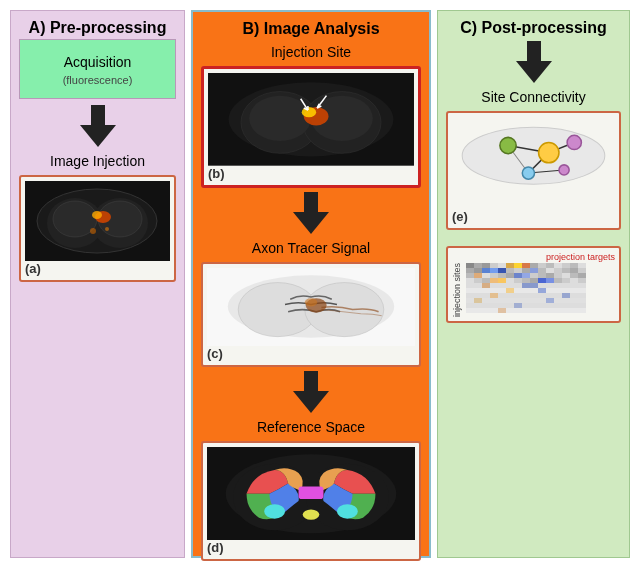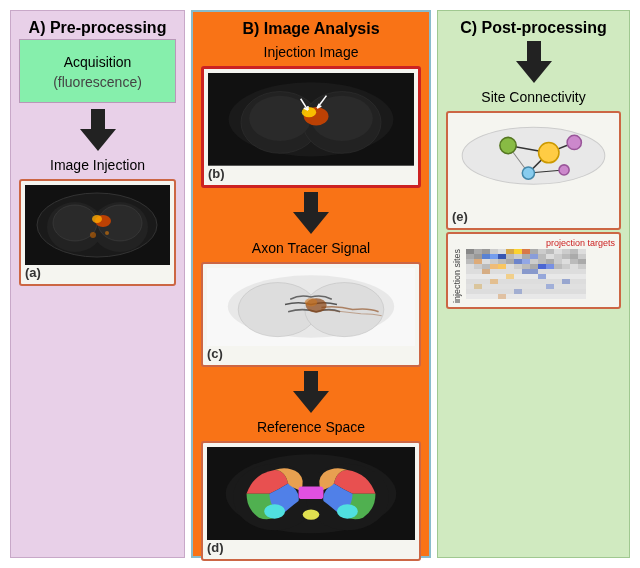--- a/index.html
+++ b/index.html
@@ -99,21 +99,21 @@
       border: 3px solid #cc2222;
     }
 
     .label-text {
       font-size: 14px;
       text-align: center;
       margin: 4px 0;
     }
 
     .sub-label {
-      font-size: 14px;
+      font-size: 11px;
       text-align: center;
       color: #444;
       margin-bottom: 2px;
     }
 
     
     .img-placeholder {
       width: 100%;
       display: block;
     }
@@ -215,21 +215,21 @@
         </div>
       </div>
     </div>
   </div>
 
   <div class="col-b">
     <div class="col-header">B) Image Analysis</div>
 
     <div class="col-b-content">
 
-      <div class="label-text">Injection Image</div>
+      <div class="label-text">Injection Site</div>
       <div class="box box-red-border">
         <svg class="img-placeholder" viewBox="0 0 200 90">
           <rect width="200" height="90" fill="#111"></rect>
           <ellipse cx="100" cy="45" rx="80" ry="36" fill="#1a1a1a"></ellipse>
           <ellipse cx="70" cy="48" rx="38" ry="30" fill="#222" stroke="#333" stroke-width="0.5"></ellipse>
           <ellipse cx="130" cy="48" rx="38" ry="30" fill="#222" stroke="#333" stroke-width="0.5"></ellipse>
           <ellipse cx="70" cy="44" rx="30" ry="22" fill="#2a2a2a"></ellipse>
           <ellipse cx="130" cy="44" rx="30" ry="22" fill="#2a2a2a"></ellipse>
 
           <ellipse cx="105" cy="42" rx="12" ry="9" fill="#cc4400" opacity="0.9"></ellipse>
@@ -343,21 +343,21 @@
           <circle cx="95" cy="35" r="10" fill="#ffcc44" stroke="#cc9900" stroke-width="1.5"></circle>
           <circle cx="120" cy="25" r="7" fill="#cc88cc" stroke="#995599" stroke-width="1.5"></circle>
           <circle cx="75" cy="55" r="6" fill="#88ccee" stroke="#4488aa" stroke-width="1.5"></circle>
           <circle cx="110" cy="52" r="5" fill="#cc88cc" stroke="#995599" stroke-width="1.5"></circle>
         </svg>
         <div style="display:flex; align-items:center;">
           <span class="panel-char">(e)</span>
         </div>
       </div>
 
-      <div class="box" style="margin-top:0;">
+      <div class="box" style="margin-top:14px;">
 
         <div class="proj-label-horiz">projection targets</div>
         <div style="display:flex; flex-direction:row;">
 
           <div style="display:flex; align-items:center; margin-right:2px;">
             <span class="inj-label-vert">injection sites</span>
           </div>
 
           <svg viewBox="0 0 120 50" width="120" height="50">
             <rect width="120" height="50" fill="#f0f0f0"></rect>

